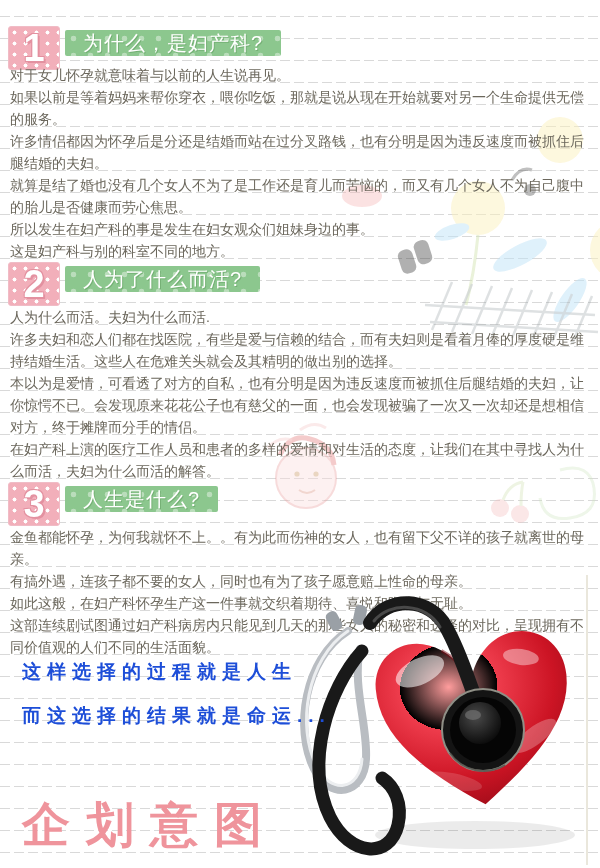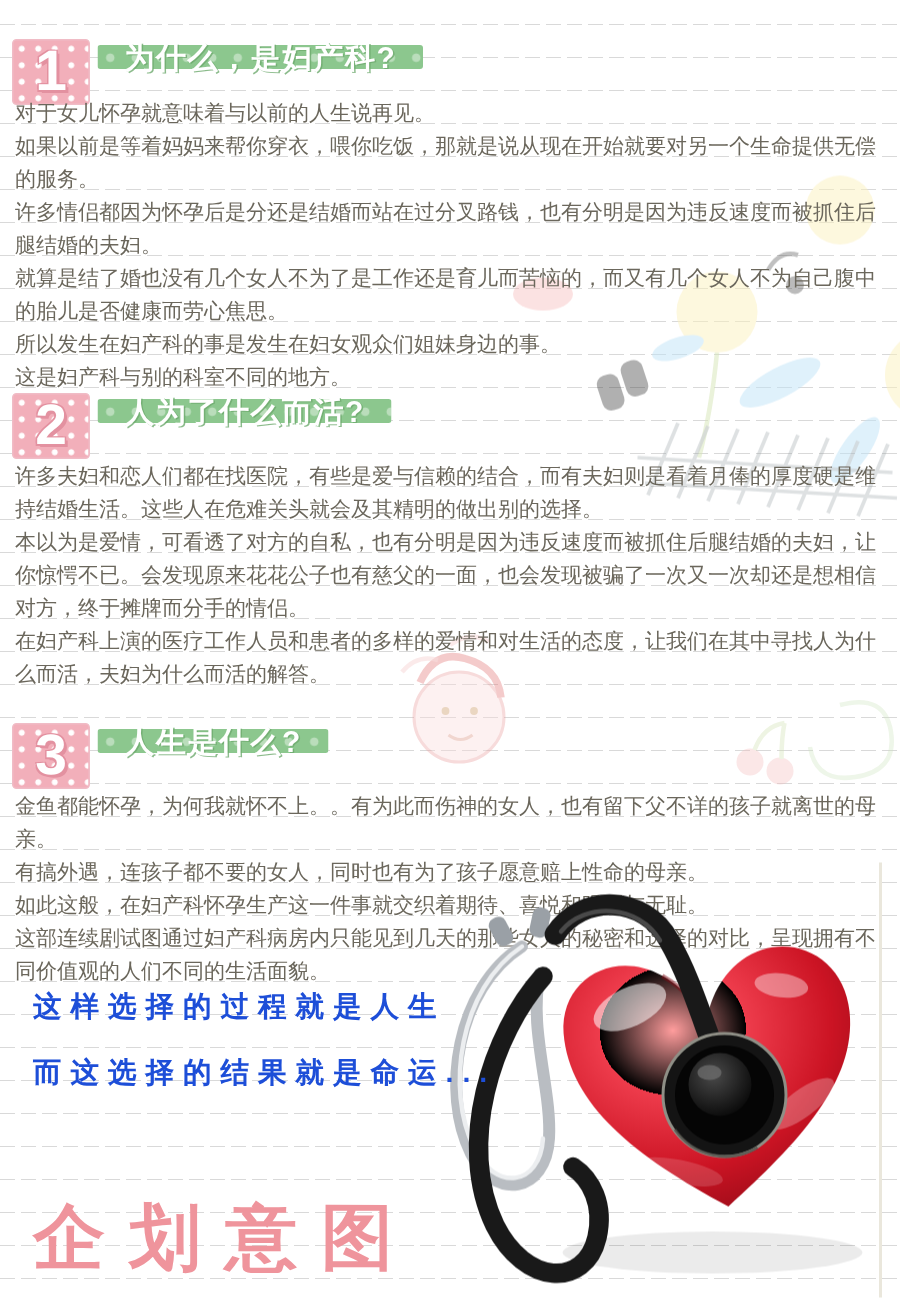--- a/index.html
+++ b/index.html
@@ -29,27 +29,27 @@
     background-color:#f2afba;
     background-image:radial-gradient(circle,#ffffff 1.8px,rgba(255,255,255,0) 2.2px);
     background-size:11px 11px;
     border-radius:3px;
     border:1px solid #f0bcC6;
     display:flex;align-items:center;justify-content:center;
     color:#ffffff;font-size:38px;font-weight:bold;
     text-shadow:2px 2px 0 #e391a0,-1px -1px 0 #e391a0,1px -1px 0 #e391a0,-1px 1px 0 #e391a0;
   }
   .title-banner{
-    margin-left:5px;margin-top:4px;height:16px;
+    margin-left:5px;margin-top:4px;height:26px;
     background-color:#8cc78e;
     background-image:radial-gradient(circle,rgba(255,255,255,.4) 2.6px,rgba(255,255,255,0) 3.1px);
     background-size:17px 17px;
     display:flex;align-items:center;
     padding:0 18px;
-    color:#ffffff;font-size:20px;font-weight:bold;letter-spacing:1px;
+    color:#ffffff;font-size:20px;font-weight:normal;letter-spacing:1px;
     text-shadow:1px 1px 0 rgba(110,170,110,.8);
     border-radius:2px;
   }
   .sec-text{position:absolute;left:2px;width:582px;color:#6b675c;font-size:14px;line-height:22px;}
   .sec-text p{margin:0;}
   .sec1-text{top:38px;}
   .sec2-text{top:44px;}
   .sec3-text{top:44px;}
 
   .conclusion{
@@ -132,20 +132,21 @@
         <p>这是妇产科与别的科室不同的地方。</p>
       </div>
   </div>
 
   <div class="section" style="top:262px;">
     <div class="sec-header">
       <div class="num-badge">2</div>
       <div class="title-banner">人为了什么而活?</div>
     </div>
     <div class="sec-text sec2-text">
+        <p>人为什么而活。夫妇为什么而活.</p>
         <p>许多夫妇和恋人们都在找医院，有些是爱与信赖的结合，而有夫妇则是看着月俸的厚度硬是维持结婚生活。这些人在危难关头就会及其精明的做出别的选择。</p>
         <p>本以为是爱情，可看透了对方的自私，也有分明是因为违反速度而被抓住后腿结婚的夫妇，让你惊愕不已。会发现原来花花公子也有慈父的一面，也会发现被骗了一次又一次却还是想相信对方，终于摊牌而分手的情侣。</p>
         <p>在妇产科上演的医疗工作人员和患者的多样的爱情和对生活的态度，让我们在其中寻找人为什么而活，夫妇为什么而活的解答。</p>
       </div>
   </div>
 
   <div class="section" style="top:482px;">
     <div class="sec-header">
       <div class="num-badge">3</div>
       <div class="title-banner">人生是什么?</div>

